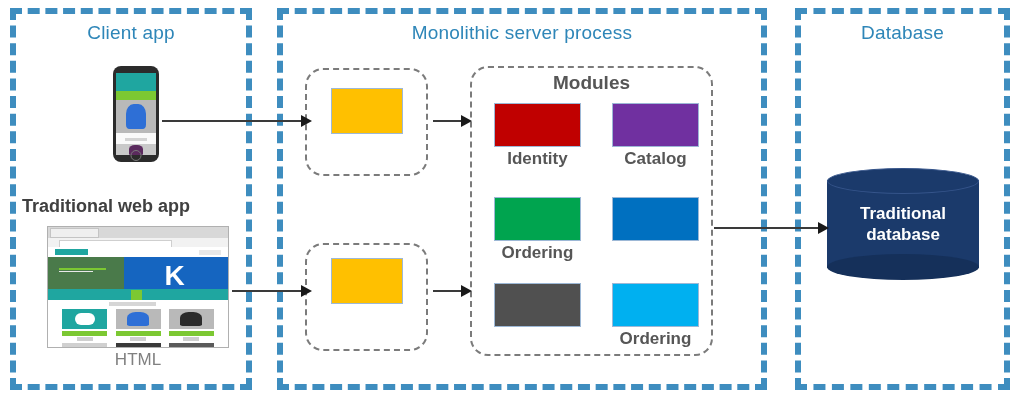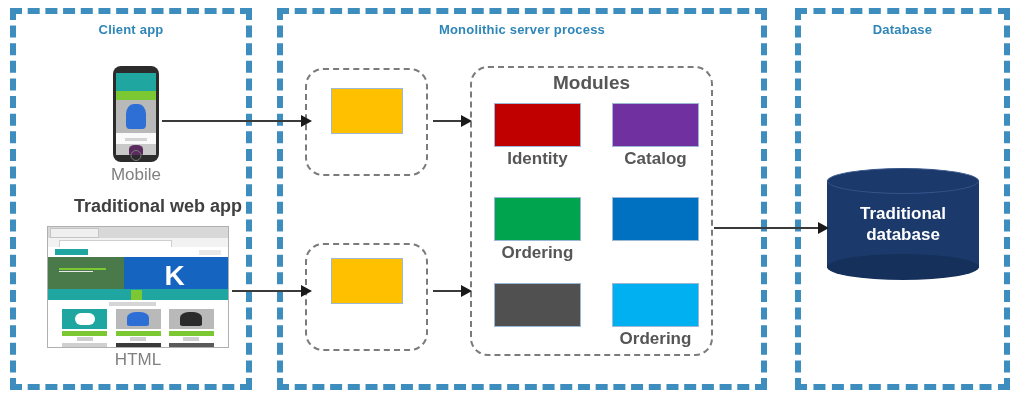--- a/index.html
+++ b/index.html
@@ -25,22 +25,22 @@
     box-sizing: border-box;
     background: transparent;
   }
   .zone-title {
     position: absolute;
     width: 100%;
     text-align: center;
     top: 8px;
     left: 0;
     color: #2E86B8;
-    font-size: 13px;
-    font-weight: bold;
+    font-size: 19px;
+    font-weight: normal;
     letter-spacing: .2px;
   }
 
   
   .subbox {
     position: absolute;
     border: 2px dashed #7B7B7B;
     border-radius: 18px;
     box-sizing: border-box;
     background: transparent;
@@ -70,21 +70,21 @@
   }
   .plain-label {
     position: absolute;
     text-align: center;
     color: #808080;
     font-size: 17px;
     white-space: nowrap;
   }
   .strong-label {
     position: absolute;
-    text-align: right;
+    text-align: left;
     color: #404040;
     font-weight: bold;
     font-size: 18px;
     white-space: nowrap;
   }
 
   
   .arrow-line {
     position: absolute;
     height: 2px;
@@ -199,21 +199,20 @@
       <div class="ph-green"></div>
       <div class="ph-body"></div>
       <div class="ph-hoodie"></div>
       <div class="ph-white"></div>
       <div class="ph-btn"></div>
       <div class="ph-dark"></div>
       <div class="ph-purple"></div>
     </div>
     <div class="phone-home"></div>
   </div>
-  <div class="plain-label" style="left:83px; top:165px; width:106px;">Mobile</div>
 
   <div class="strong-label" style="left:22px; top:196px; width:220px;">Traditional web app</div>
 
   <div class="browser" style="left:47px; top:226px; width:182px; height:122px;">
     <div class="br-chrome"></div>
     <div class="br-tab"></div>
     <div class="br-urlbar"></div>
     <div class="br-urlfield"></div>
     <div class="br-nav"></div>
     <div class="br-logo"></div>

